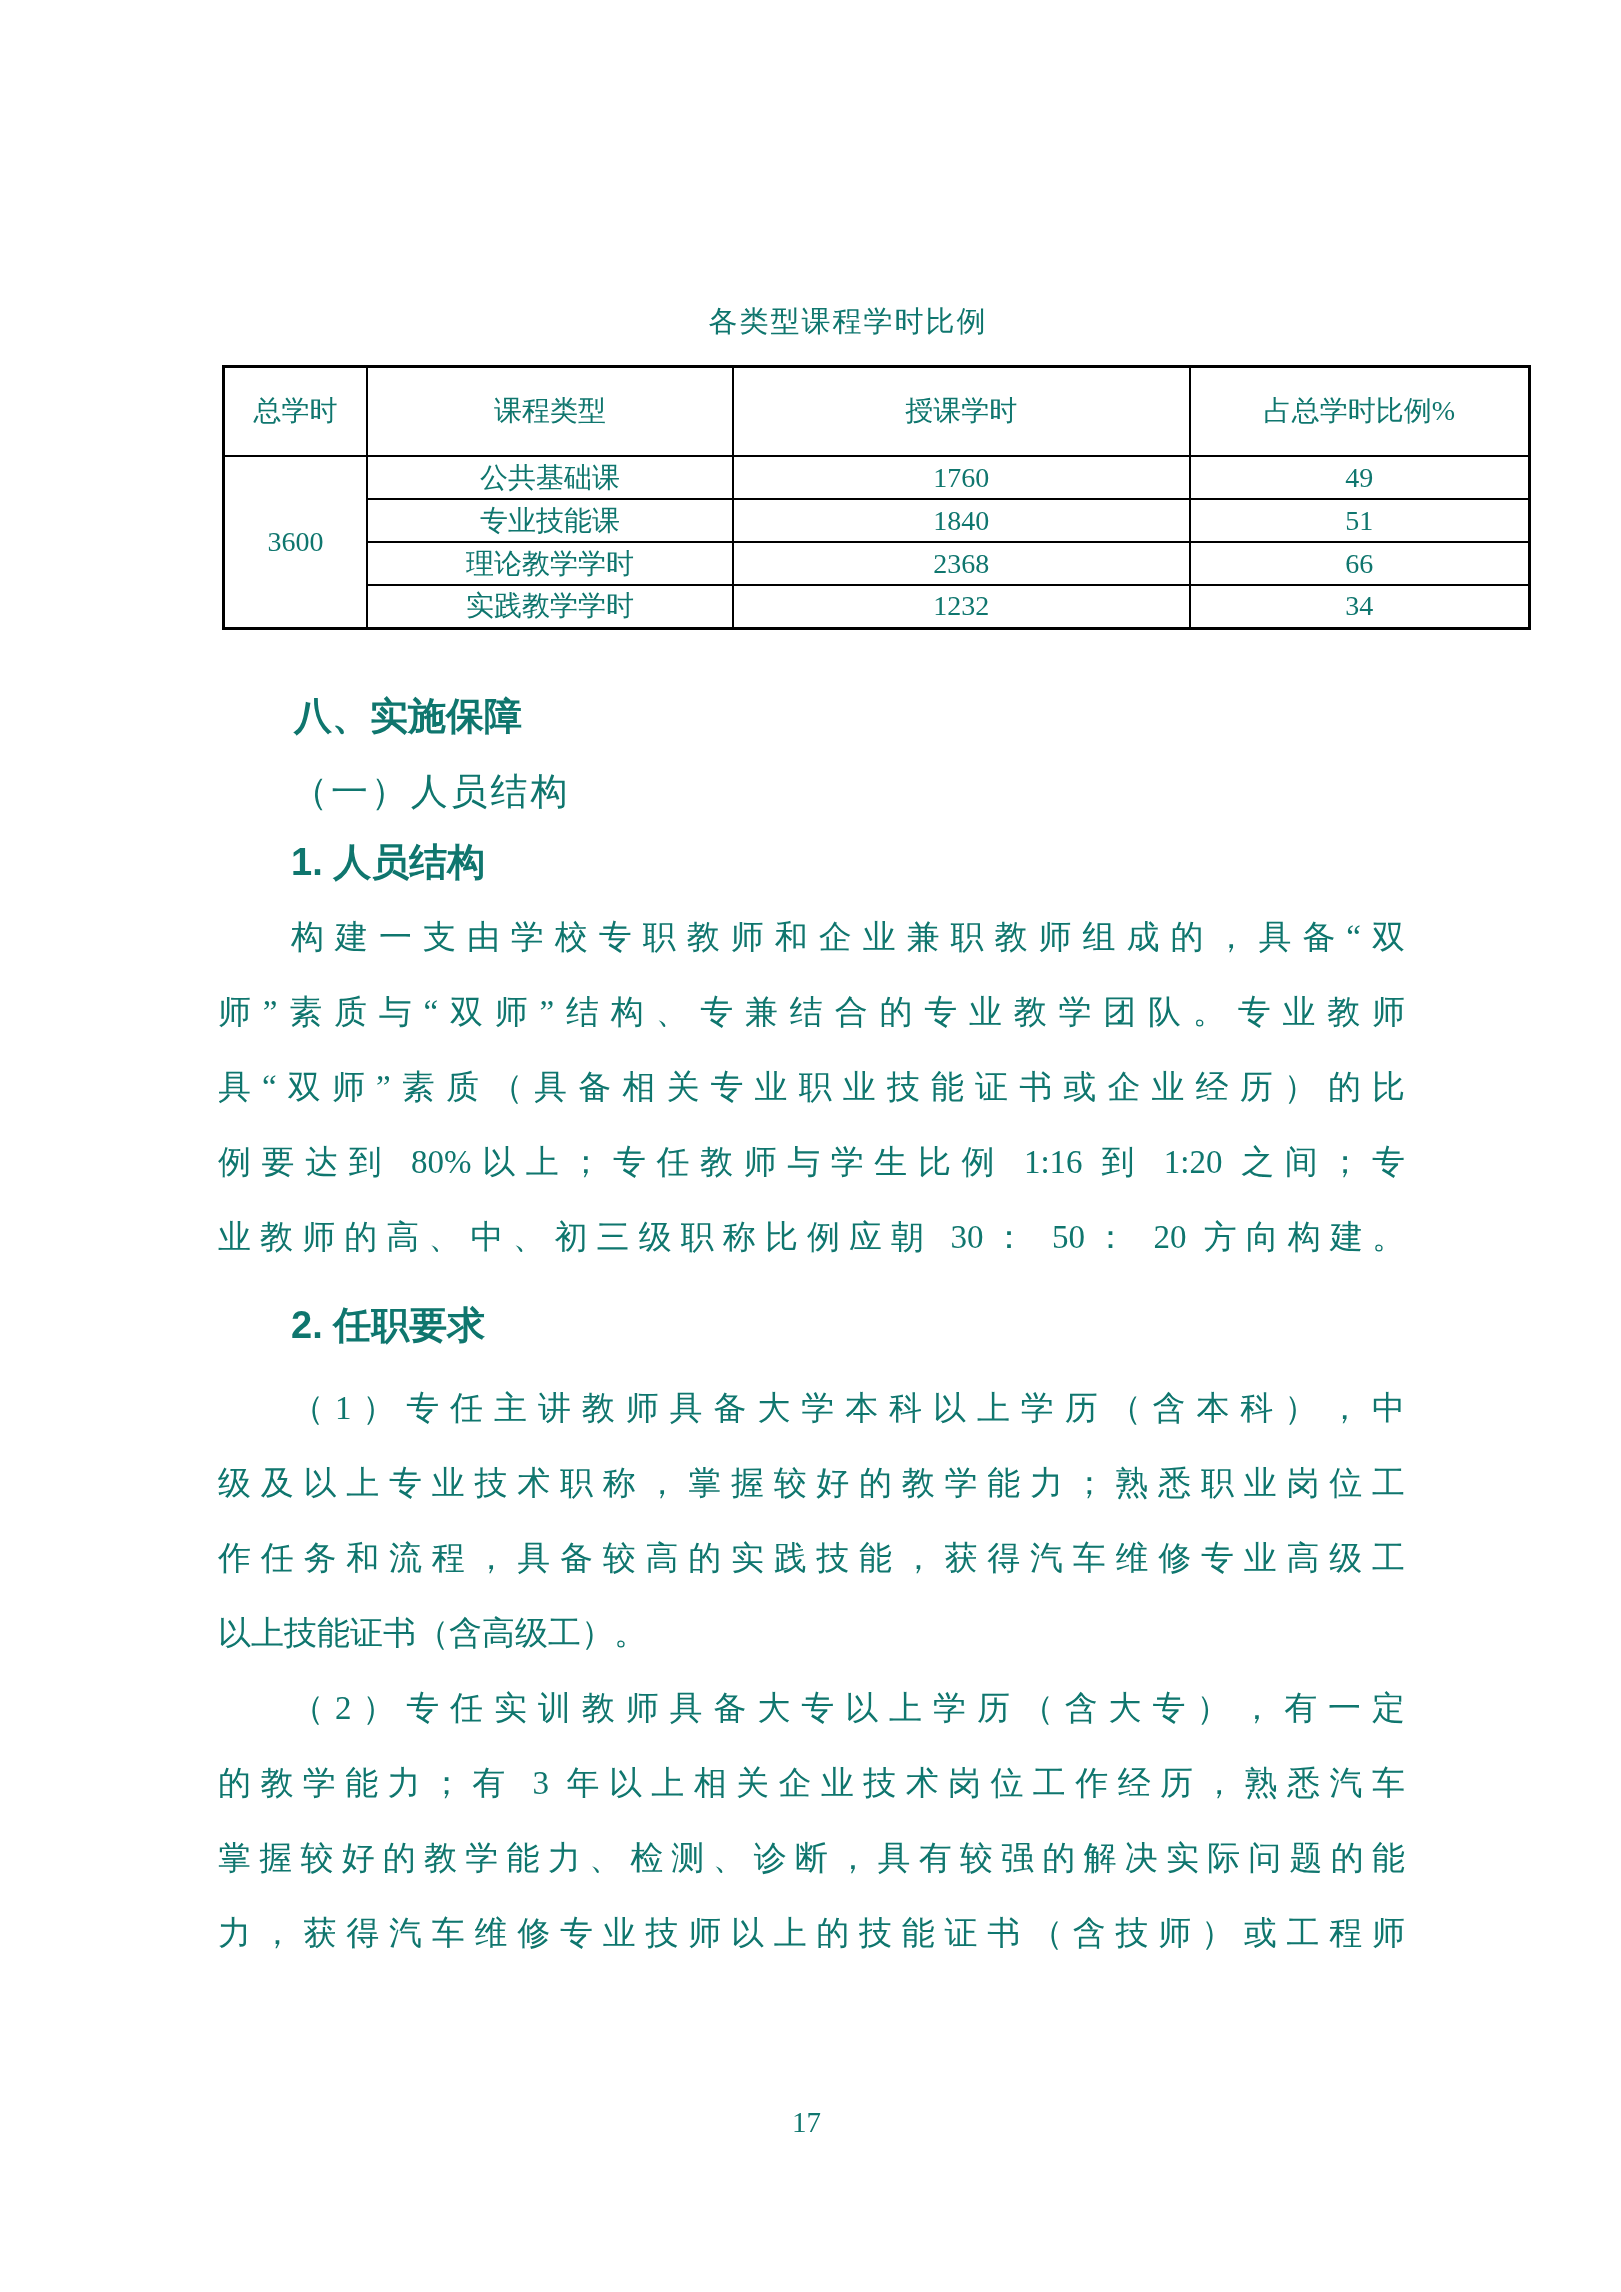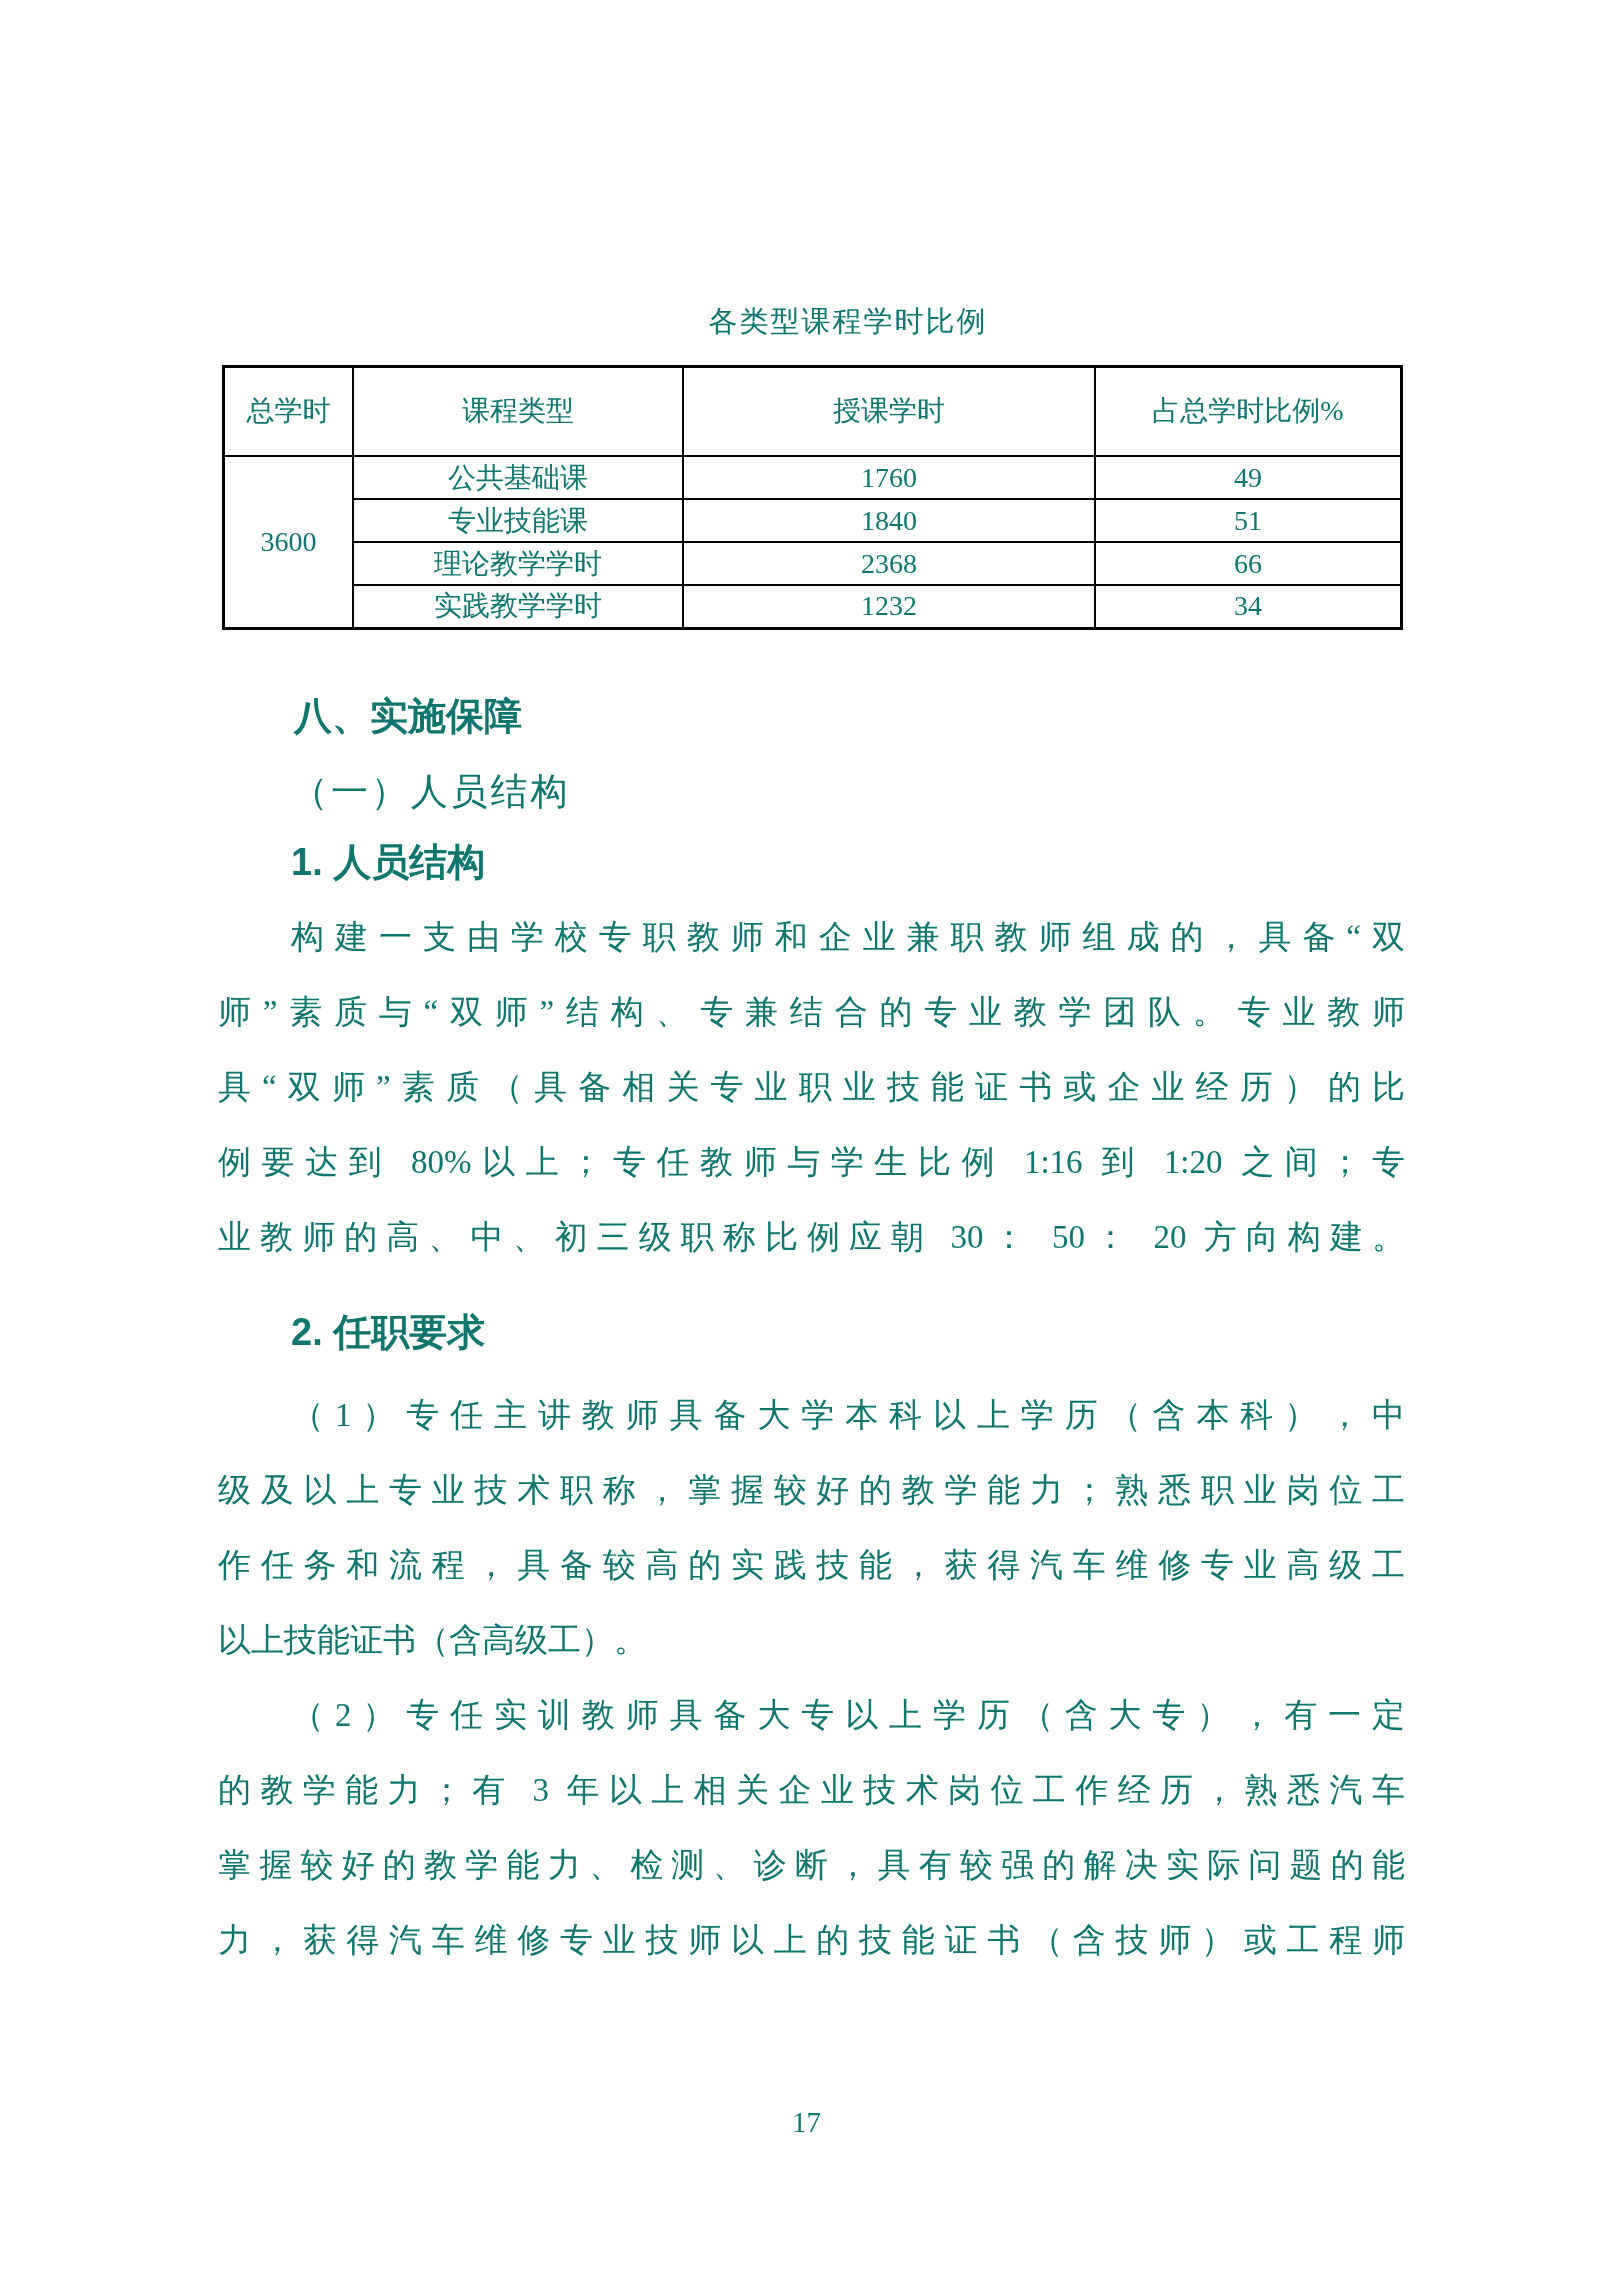--- a/index.html
+++ b/index.html
@@ -21,21 +21,21 @@
     padding-left: 73px;
     font-size: 29px;
     line-height: 43px;
     text-align: center;
     letter-spacing: 2px;
   }
   
   table.hours-table {
     margin-top: 21.6px;
     margin-left: 3.9px;
-    width: 1181px;
+    width: 1309px;
     table-layout: fixed;
     border-collapse: collapse;
     border: 3.9px solid #000;
   }
   table.hours-table col.c1 { width: 11%; }
   table.hours-table col.c2 { width: 28%; }
   table.hours-table col.c3 { width: 35%; }
   table.hours-table col.c4 { width: 26%; }
   table.hours-table th, table.hours-table td {
     border: 2px solid #000;
@@ -65,21 +65,21 @@
     letter-spacing: 2.9px;
   }
   h4.num-heading {
     margin-top: 23.5px;
     padding-left: 73px;
     font-family: "Liberation Sans", "DejaVu Sans", sans-serif;
     font-weight: bold;
     font-size: 38px;
     line-height: 47px;
   }
-  h4.num-heading.second { margin-top: 34px; }
+  h4.num-heading.second { margin-top: 27px; }
   
   .para { margin-top: 13.7px; }
   .para.req1 { margin-top: 21.6px; }
   .para.req2 { margin-top: 0; }
   .para .line {
     font-size: 33px;
     line-height: 75px;
     height: 75px;
     overflow: hidden;
     text-align: justify;

